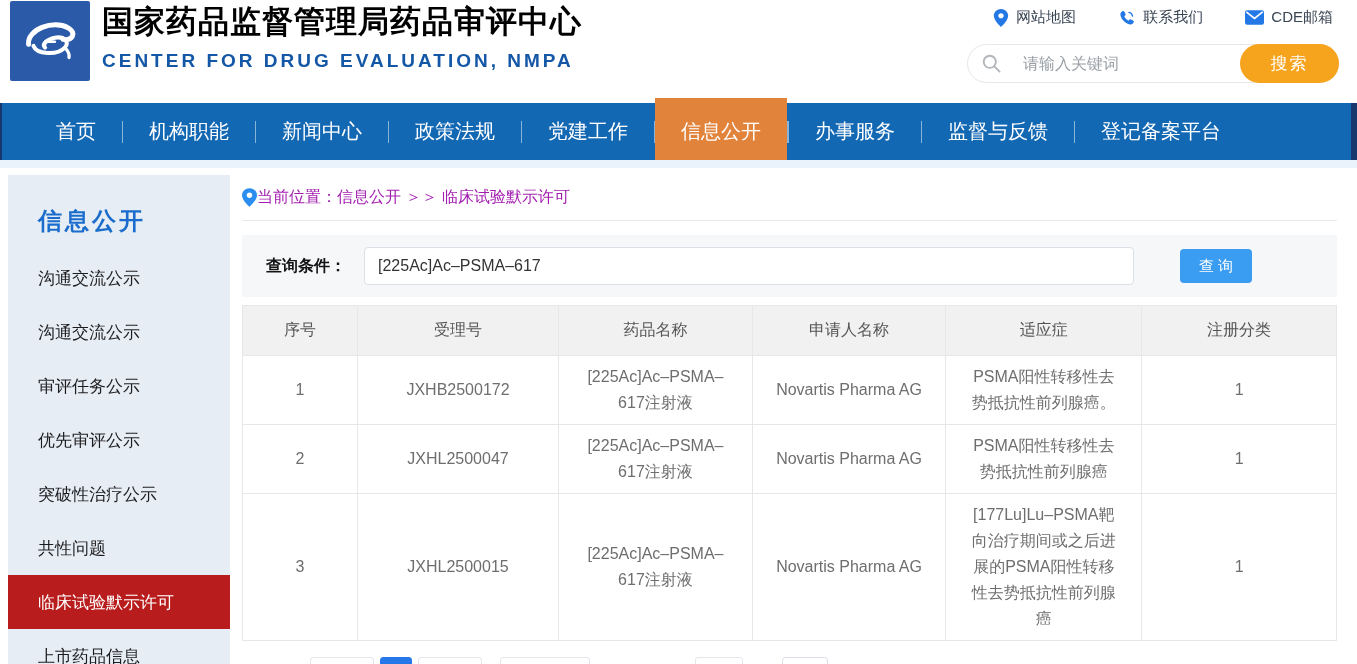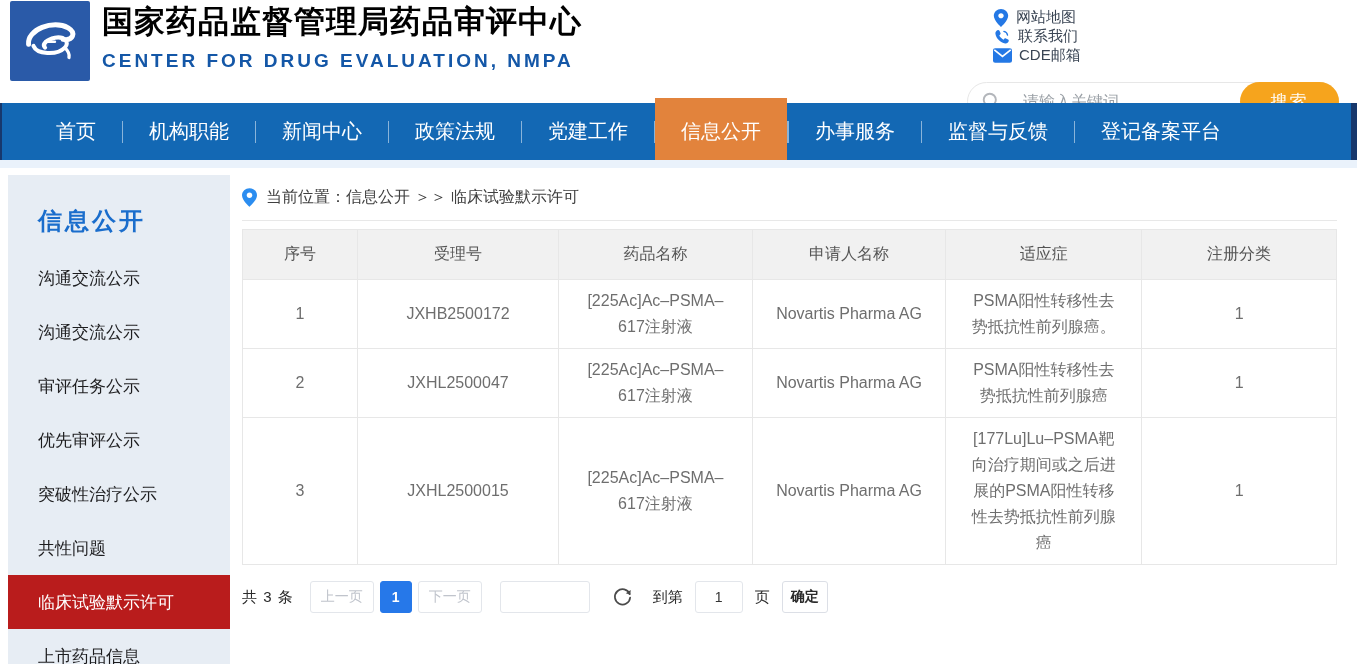--- a/index.html
+++ b/index.html
@@ -7,21 +7,21 @@
     font-family:"Liberation Sans","DejaVu Sans",sans-serif; }
 
   
   .header { position:relative; height:103px; background:#fff; }
   .logo { position:absolute; left:10px; top:1px; width:80px; height:80px;
     background:#2a5aa8; border-radius:2px; display:flex; align-items:center; justify-content:center; }
   .title-block { position:absolute; left:102px; top:2px; }
   .title-cn { font-size:31px; font-weight:bold; color:#000; letter-spacing:1px; line-height:40px; }
   .title-en { margin-top:8px; font-size:19px; font-weight:bold; color:#1457a7; letter-spacing:3px; }
   .header-right { position:absolute; right:18px; top:8px; width:372px; }
-  .quick-links { display:flex; justify-content:space-between; padding:0 6px 0 26px;flex-direction:column; }
+  .quick-links { display:flex; justify-content:space-between; padding:0 6px 0 26px; }
   .quick-link { display:flex; align-items:center; gap:7px; font-size:15px; color:#3a4554; cursor:pointer; }
   .search-wrap { position:relative; margin-top:17px; height:39px; }
   .search-box { width:100%; height:39px; border:1px solid #e7e7e7; border-radius:20px;
     background:#fff; display:flex; align-items:center; padding-left:14px; }
   .search-box input { border:none; outline:none; flex:1; font-size:16px; color:#333;
     margin-left:22px; background:transparent; font-family:inherit; }
   .search-box input::placeholder { color:#9aa0a6; }
   .search-btn { position:absolute; right:0; top:0; width:99px; height:39px; background:#f6a41d;
     border:none; border-radius:20px; color:#fff; font-size:17px; cursor:pointer;
     letter-spacing:2px; font-family:inherit; }
@@ -41,22 +41,22 @@
   .main { display:flex; margin-top:7px; align-items:flex-start; }
   .sidebar { margin-left:8px; width:222px; background:#e7edf4; min-height:489px; padding-bottom:10px; }
   .sidebar-title { padding:30px 0 14px 30px; color:#1a6dcc; font-size:24px; font-weight:bold; letter-spacing:3px; }
   .sidebar-item { height:54px; display:flex; align-items:center; padding-left:30px;
     font-size:17px; color:#1d1d1f; cursor:pointer; }
   .sidebar-item.active { background:#b91c1c; color:#fff; }
 
   .content { flex:1; margin:0 20px 0 12px; }
 
   
-  .breadcrumb { height:46px; display:flex; align-items:center; gap:9px;
-    border-bottom:1px solid #e8e8e8; font-size:16px; color:#404040; }
+  .breadcrumb { height:46px; display:flex; align-items:center; 
+    border-bottom:1px solid #e8e8e8; font-size:16px; color:#a21caf; }
   
   .query-panel { margin-top:14px; height:62px; background:#f5f7f9; display:flex; align-items:center; }
   .query-label { margin-left:24px; font-size:16px; font-weight:600; color:#141414; }
   .query-input { margin-left:18px; width:770px; height:38px; border:1px solid #dcdfe6; border-radius:4px;
     background:#fff; font-size:16px; color:#333; padding:0 13px; outline:none; font-family:inherit; }
   .query-btn { margin-left:auto; margin-right:85px; width:72px; height:34px; background:#3b9df1;
     border:none; border-radius:4px; color:#fff; font-size:15px; cursor:pointer; font-family:inherit; white-space:nowrap; }
 
   
   table { margin-top:8px; width:100%; border-collapse:collapse; table-layout:fixed; }
@@ -180,20 +180,25 @@
 
   <div class="content">
 
     <div class="breadcrumb">
       <svg width="15" height="19" viewBox="0 0 16 20">
         <path d="M8 0 C3.6 0 0 3.4 0 7.6 C0 13 8 20 8 20 C8 20 16 13 16 7.6 C16 3.4 12.4 0 8 0 Z M8 10.4 C6.3 10.4 5 9.1 5 7.5 C5 5.9 6.3 4.6 8 4.6 C9.7 4.6 11 5.9 11 7.5 C11 9.1 9.7 10.4 8 10.4 Z" fill="#2b8df0"></path>
       </svg>
       <span>当前位置：信息公开 ＞＞ 临床试验默示许可</span>
     </div>
 
+    <div class="query-panel">
+      <span class="query-label">查询条件：</span>
+      <input class="query-input" type="text" value="[225Ac]Ac–PSMA–617" style="">
+      <button class="query-btn">查 询</button>
+    </div>
 
     <table>
       <colgroup>
           <col class="c0">
           <col class="c1">
           <col class="c2">
           <col class="c3">
           <col class="c4">
           <col class="c5">
         </colgroup>

